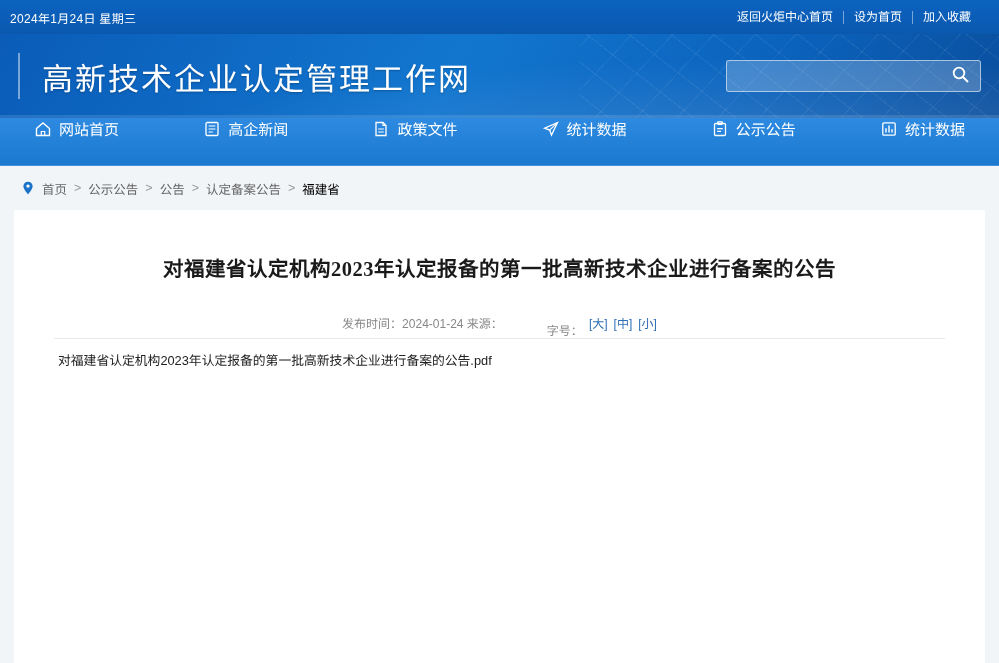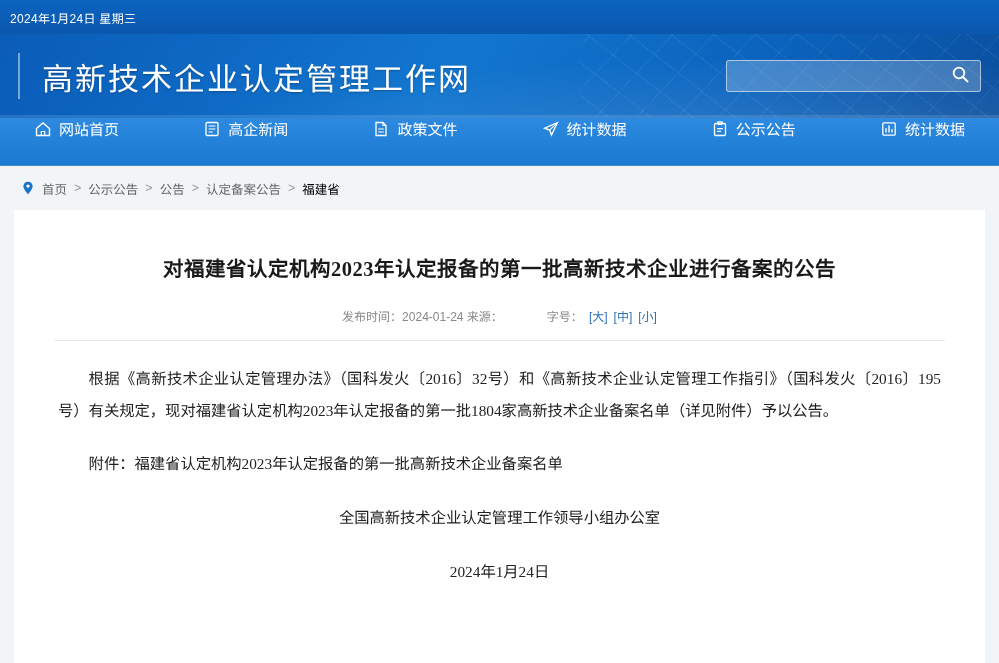--- a/index.html
+++ b/index.html
@@ -188,25 +188,24 @@
     letter-spacing: .5px;
   }
   .doc-meta {
     display: flex;
     align-items: center;
     justify-content: center;
     gap: 44px;
     font-size: 12px;
     color: #888;
     margin-top: 22px;
-    padding-bottom: 16px;
     border-bottom: 1px solid #e8e8e8;
   }
   .doc-meta .fs { display: flex; align-items: center; gap: 6px; color: #888; }
-  .doc-meta .fs b { font-weight: normal; color: #888; }
+  .doc-meta .fs b { font-weight: normal; color: #888; margin-top: 14px; }
   .doc-meta .fs a { color: #2f6fb5; text-decoration: none; }
 
   .doc-body {
     font-family: "Liberation Serif", serif;
     font-size: 15.3px;
     color: #222;
     line-height: 2.08;
     padding: 22px 4px 0 4px;
     text-align: justify;
   }
@@ -220,20 +219,25 @@
     padding: 12px 4px 0 4px;
     line-height: 1.6;
   }
   .attach-file a { color: #222; text-decoration: none; }
 </style>
 </head>
 <body>
 
 <div class="topbar">
   <div class="date">2024年1月24日 星期三</div>
+  <div class="links">
+    <a href="#">返回火炬中心首页</a>
+    <a href="#">设为首页</a>
+    <a href="#">加入收藏</a>
+  </div>
 </div>
 
 <div class="banner">
   <div class="divider-v"></div>
   <div class="site-title">高新技术企业认定管理工作网</div>
 
   <div class="searchbox">
     <input type="text" placeholder="" style="">
     <button class="search-btn">
       <span>
@@ -342,22 +346,19 @@
         <span>来源：</span><span></span>
       </div>
       <div class="fs">
         <b>字号：</b>
         <a href="#">[大]</a>
         <a href="#">[中]</a>
         <a href="#">[小]</a>
       </div>
     </div>
 
-    <div class="doc-body">
-      <p class="p-indent">根据《高新技术企业认定管理办法》（国科发火〔2016〕32号）和《高新技术企业认定管理工作指引》（国科发火〔2016〕195号）有关规定，现对福建省认定机构2023年认定报备的第一批1804家高新技术企业备案名单（详见附件）予以公告。</p>
-      <p class="p-indent">附件：福建省认定机构2023年认定报备的第一批高新技术企业备案名单</p>
-      <p class="center">全国高新技术企业认定管理工作领导小组办公室</p>
-      <p class="center">2024年1月24日</p>
+
+    <div class="attach-file">
+      <a href="#">对福建省认定机构2023年认定报备的第一批高新技术企业进行备案的公告.pdf</a>
     </div>
 
-
   </div>
 </div>
 
 </body></html>

